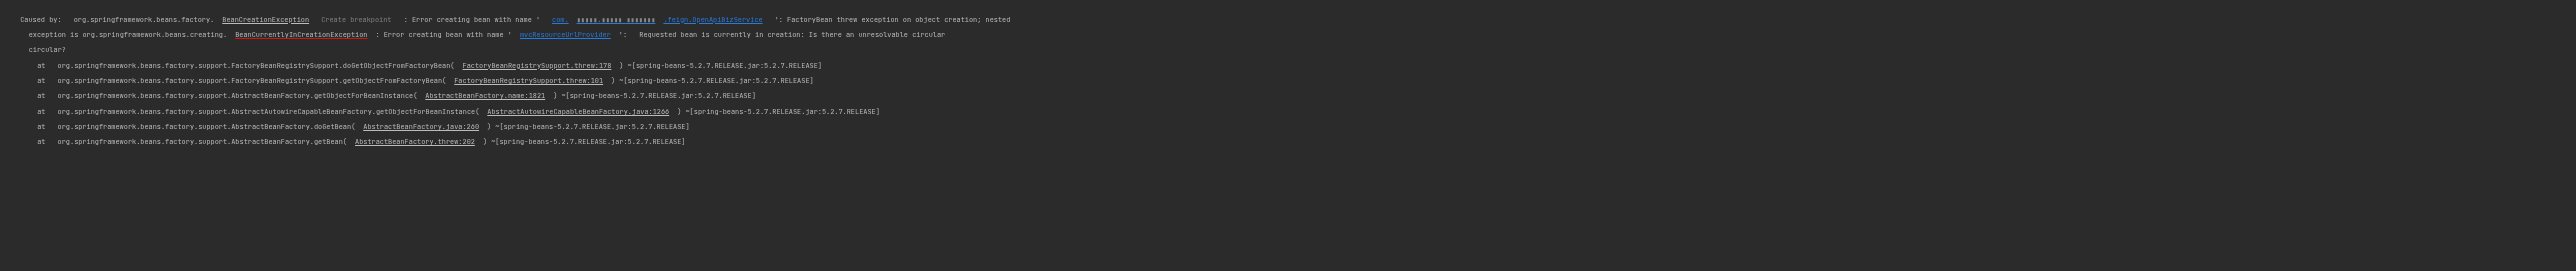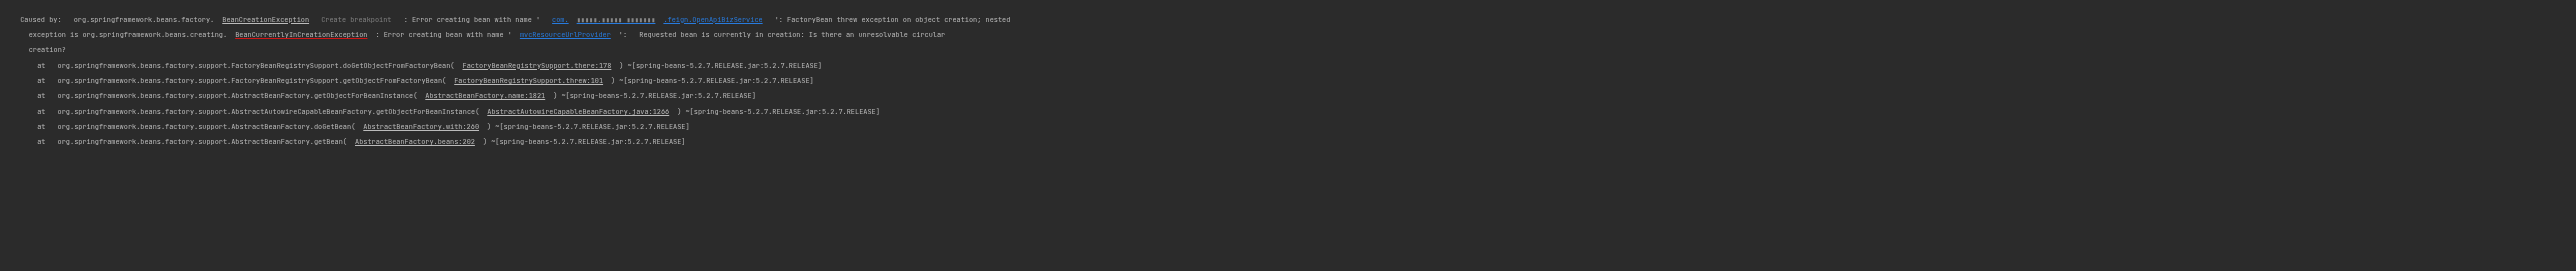--- a/index.html
+++ b/index.html
@@ -56,39 +56,39 @@
 
 <div class="trace-line">
   <span>Caused by: </span><span>org.springframework.beans.factory.</span><span class="link-underline">BeanCreationException</span><span class="badge-breakpoint"> Create breakpoint </span><span>: Error creating bean with name '</span><span class="link-cyan"><span>com.</span><span class="txt-obscured">▮▮▮▮▮.▮▮▮▮▮ ▮▮▮▮▮▮▮</span><span>.feign.OpenApiBizService</span></span><span>': FactoryBean threw exception on object creation; nested</span>
 </div>
 
 <div class="trace-line indent-continue">
   <span>exception is org.springframework.beans.creating.</span><span class="link-underline txt-red-underline">BeanCurrentlyInCreationException</span><span>: Error creating bean with name '</span><span class="link-cyan">mvcResourceUrlProvider</span><span>': </span><span class="txt-red-underline">Requested bean is currently in creation: Is there an unresolvable circular</span>
 </div>
 
 <div class="trace-line indent-continue">
-  <span class="txt-red-underline">creation?</span>
+  <span class="txt-red-underline">circular?</span>
 </div>
 
 <div class="trace-line indent-at">
-  <span>at </span><span>org.springframework.beans.factory.support.FactoryBeanRegistrySupport.doGetObjectFromFactoryBean(</span><span class="link-underline">FactoryBeanRegistrySupport.there:178</span><span>) ~[spring-beans-5.2.7.RELEASE.jar:5.2.7.RELEASE]</span>
+  <span>at </span><span>org.springframework.beans.factory.support.FactoryBeanRegistrySupport.doGetObjectFromFactoryBean(</span><span class="link-underline">FactoryBeanRegistrySupport.threw:178</span><span>) ~[spring-beans-5.2.7.RELEASE.jar:5.2.7.RELEASE]</span>
 </div>
 
 <div class="trace-line indent-at">
   <span>at </span><span>org.springframework.beans.factory.support.FactoryBeanRegistrySupport.getObjectFromFactoryBean(</span><span class="link-underline">FactoryBeanRegistrySupport.threw:101</span><span>) ~[spring-beans-5.2.7.RELEASE.jar:5.2.7.RELEASE]</span>
 </div>
 
 <div class="trace-line indent-at">
   <span>at </span><span>org.springframework.beans.factory.support.AbstractBeanFactory.getObjectForBeanInstance(</span><span class="link-underline">AbstractBeanFactory.name:1821</span><span>) ~[spring-beans-5.2.7.RELEASE.jar:5.2.7.RELEASE]</span>
 </div>
 
 <div class="trace-line indent-at">
   <span>at </span><span>org.springframework.beans.factory.support.AbstractAutowireCapableBeanFactory.getObjectForBeanInstance(</span><span class="link-underline">AbstractAutowireCapableBeanFactory.java:1266</span><span>) ~[spring-beans-5.2.7.RELEASE.jar:5.2.7.RELEASE]</span>
 </div>
 
 <div class="trace-line indent-at">
-  <span>at </span><span>org.springframework.beans.factory.support.AbstractBeanFactory.doGetBean(</span><span class="link-underline">AbstractBeanFactory.with:260</span><span>) ~[spring-beans-5.2.7.RELEASE.jar:5.2.7.RELEASE]</span>
+  <span>at </span><span>org.springframework.beans.factory.support.AbstractBeanFactory.doGetBean(</span><span class="link-underline">AbstractBeanFactory.java:260</span><span>) ~[spring-beans-5.2.7.RELEASE.jar:5.2.7.RELEASE]</span>
 </div>
 
 <div class="trace-line indent-at">
-  <span>at </span><span>org.springframework.beans.factory.support.AbstractBeanFactory.getBean(</span><span class="link-underline">AbstractBeanFactory.beans:202</span><span>) ~[spring-beans-5.2.7.RELEASE.jar:5.2.7.RELEASE]</span>
+  <span>at </span><span>org.springframework.beans.factory.support.AbstractBeanFactory.getBean(</span><span class="link-underline">AbstractBeanFactory.threw:202</span><span>) ~[spring-beans-5.2.7.RELEASE.jar:5.2.7.RELEASE]</span>
 </div>
 
 
 </body></html>

